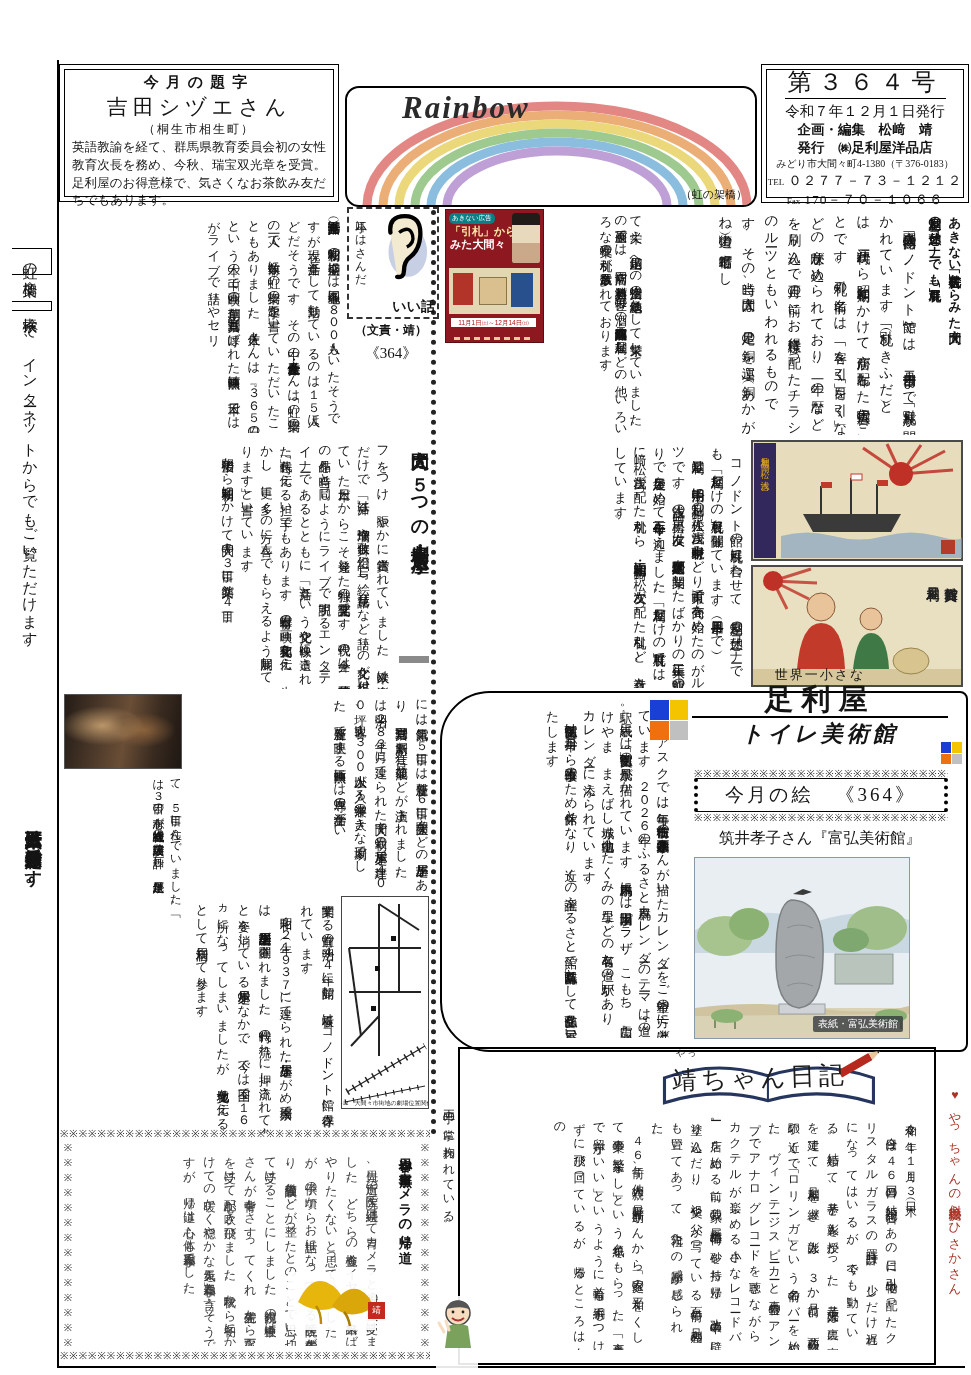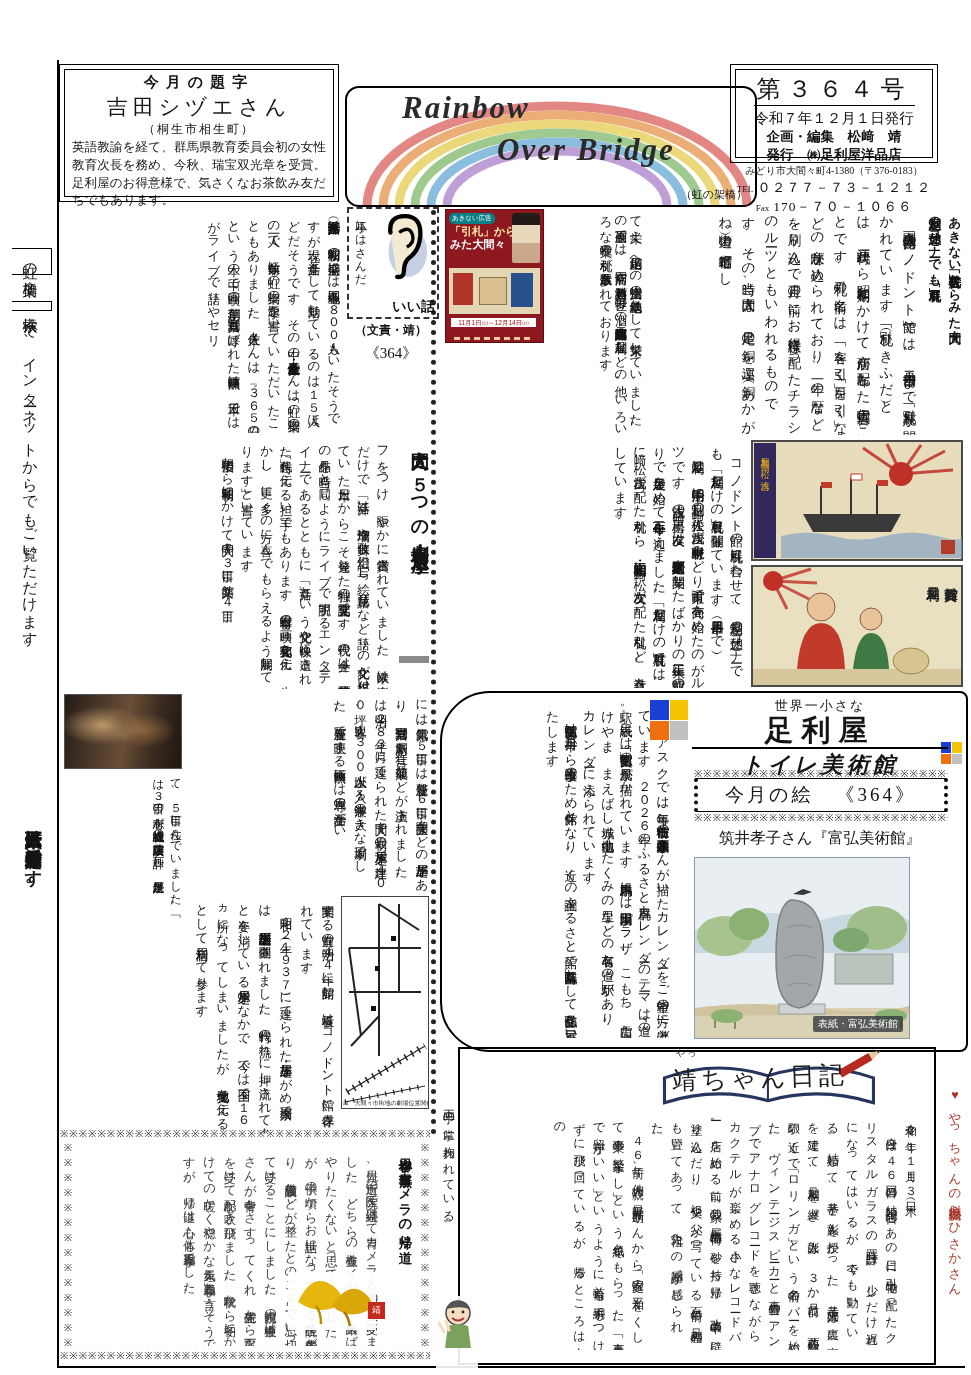--- a/index.html
+++ b/index.html
@@ -42,25 +42,24 @@
       <g fill="none" stroke-linecap="round" opacity="0.8">
         <path d="M18 110 A190 100 0 0 1 398 110" stroke="#dd6a66" stroke-width="9"></path>
         <path d="M34 110 A174 91 0 0 1 382 110" stroke="#e89a56" stroke-width="9"></path>
         <path d="M50 110 A158 82 0 0 1 366 110" stroke="#e6cf5a" stroke-width="9"></path>
         <path d="M66 110 A142 73 0 0 1 350 110" stroke="#86bd74" stroke-width="9"></path>
         <path d="M82 110 A126 64 0 0 1 334 110" stroke="#6fadd6" stroke-width="9"></path>
         <path d="M98 110 A110 55 0 0 1 318 110" stroke="#b089cc" stroke-width="9"></path>
       </g>
     </svg>
     <div class="abs" style="left:55px;top:2px;font-style:italic;font-weight:600;font-size:31px;color:#2a2a2a;letter-spacing:2px;">Rainbow</div>
-    <div class="abs" style="left:150px;top:44px;font-style:italic;font-weight:600;font-size:31px;color:#2a2a2a;letter-spacing:2px;">Over Bridge</div>
     <div class="abs" style="right:8px;bottom:3px;font-size:11px;">（虹の架橋）</div>
   </div>
 
-  <div class="abs dbl" style="left:730px;top:64px;width:208px;height:99px;text-align:center;padding-top:8px;box-sizing:border-box;">
+  <div class="abs dbl" style="left:761px;top:64px;width:208px;height:139px;text-align:center;padding-top:1px;box-sizing:border-box;">
     <div style="display:inline-block;font-size:24px;letter-spacing:7px;border-bottom:1.5px solid #000;padding:0 3px 0 3px;">第３６４号</div>
     <div style="font-size:14.5px;margin-top:3px;">令和７年１２月１日発行</div>
     <div style="font-size:13.5px;font-weight:bold;">企画・編集　松﨑　靖</div>
     <div style="font-size:13.5px;font-weight:bold;">発行　㈱足利屋洋品店</div>
     <div style="font-size:10px;">みどり市大間々町4-1380（〒376-0183）</div>
     <div><span style="font-size:9px;">TEL</span> <span style="font-size:13.5px;letter-spacing:1px;">０２７７－７３－１２１２</span></div>
     <div><span style="font-size:9px;">Fax</span> <span style="font-size:13.5px;letter-spacing:1px;">170－７０－１０６６</span></div>
   </div>
 
   <div class="abs v" style="left:923px;top:208px;width:42px;height:226px;font-size:12.5px;font-weight:bold;line-height:20px;">
@@ -198,21 +197,21 @@
       <i style="background:#f5c400;"></i>
       <i style="background:#f07010;"></i>
       <i style="background:#c0c0c0;"></i>
   </div>
   <div class="abs lgsq" style="left:941px;top:742px;width:21px;height:22px;">
     <i style="background:#1a3fd4;"></i>
       <i style="background:#f5c400;"></i>
       <i style="background:#f07010;"></i>
       <i style="background:#c0c0c0;"></i>
   </div>
-  <div class="abs" style="left:692px;top:697px;width:256px;text-align:center;">
+  <div class="abs" style="left:692px;top:666px;width:256px;text-align:center;">
     <div style="font-size:13px;letter-spacing:2px;">世界一小さな</div>
     <div class="sans" style="font-size:29px;font-weight:bold;letter-spacing:8px;line-height:30px;">足利屋</div>
     <div style="border-top:2px solid #000;margin:2px 0 1px 0;"></div>
     <div style="font-size:22px;font-weight:bold;letter-spacing:4px;font-style:italic;">トイレ美術館</div>
   </div>
   <div class="abs" style="left:694px;top:768px;width:254px;">
     <div class="star" style="height:10px;">※※※※※※※※※※※※※※※※※※※※※※※※※※※※※※※※※※※※※※※※※※※※</div>
     <div style="border:1.5px solid #000;border-left:4px dotted #000;border-right:4px dotted #000;text-align:center;font-size:19px;letter-spacing:3px;padding:3px 0;">今月の絵　《364》</div>
     <div class="star" style="height:10px;">※※※※※※※※※※※※※※※※※※※※※※※※※※※※※※※※※※※※※※※※※※※※</div>
   </div>

